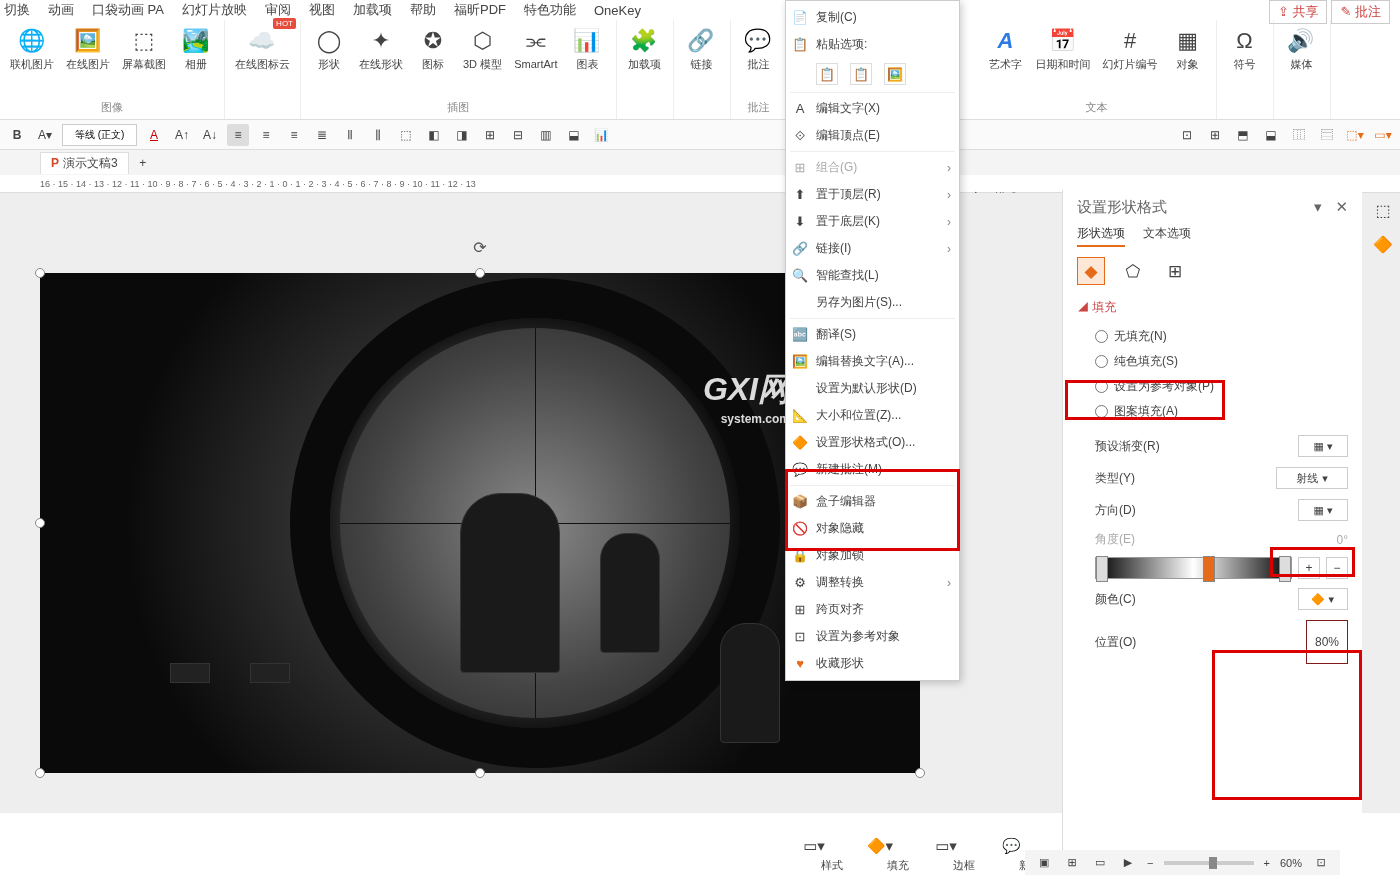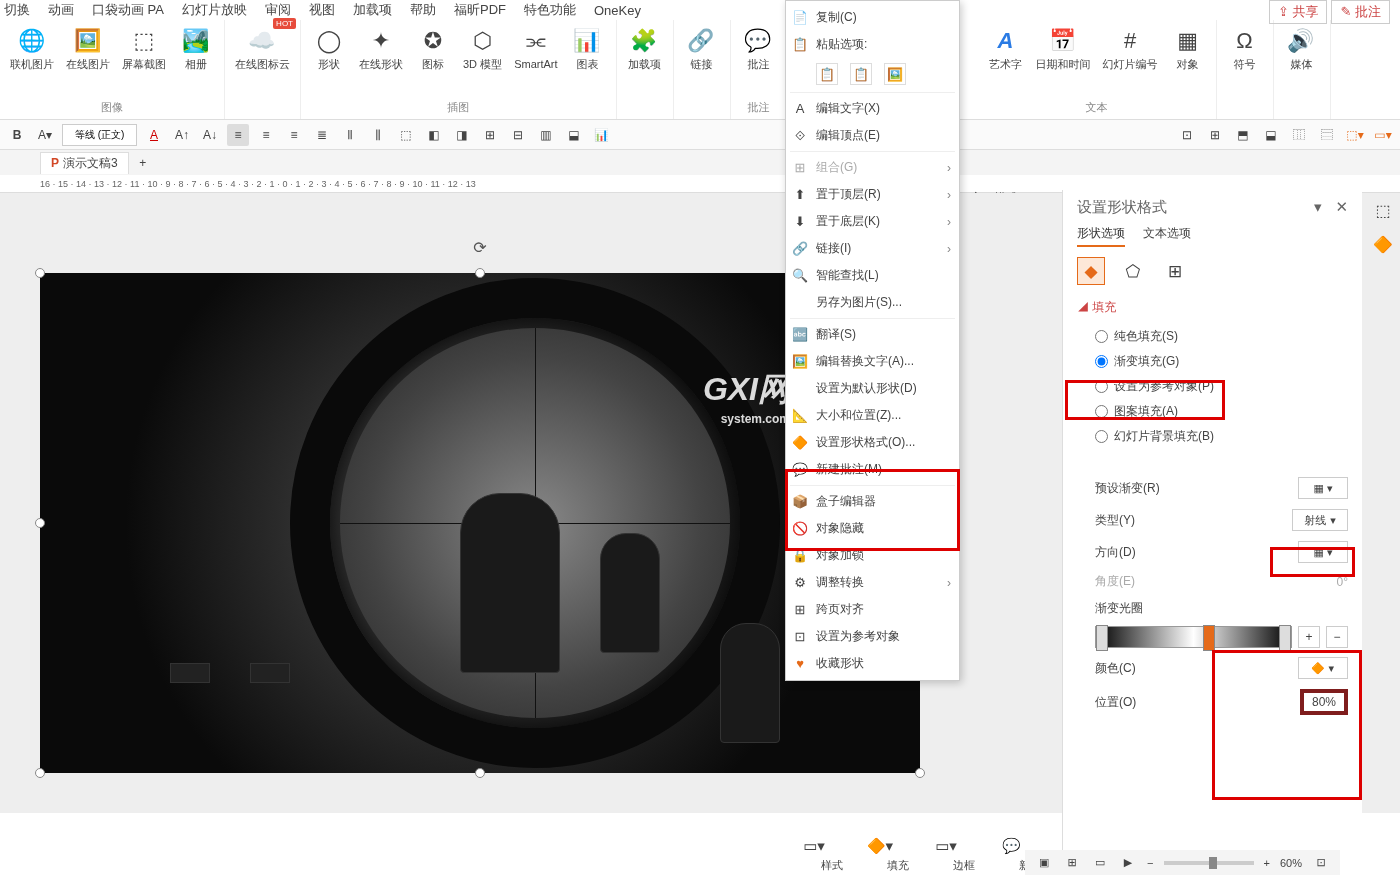--- a/index.html
+++ b/index.html
@@ -52,26 +52,26 @@
 .cm-paste-opts { display: flex; gap: 12px; padding: 5px 0 5px 30px; }
 .cm-paste-opts span { width: 22px; height: 22px; border: 1px solid #ddd; display: flex; align-items: center; justify-content: center; font-size: 13px; cursor: pointer; }
 .format-panel { position: absolute; right: 38px; top: 190px; width: 300px; background: #fff; border-left: 1px solid #ddd; padding: 8px 14px; height: 680px; overflow: hidden; }
 .fp-title { font-size: 15px; color: #666; margin-bottom: 8px; display: flex; justify-content: space-between; }
 .fp-tabs { display: flex; gap: 18px; font-size: 12px; margin-bottom: 10px; }
 .fp-tabs span { cursor: pointer; padding-bottom: 3px; }
 .fp-tabs .active { border-bottom: 2px solid #e56a19; color: #333; }
 .fp-icons { display: flex; gap: 14px; margin-bottom: 14px; }
 .fp-icon { width: 28px; height: 28px; border: 1px solid transparent; display: flex; align-items: center; justify-content: center; cursor: pointer; font-size: 17px; }
 .fp-icon.active { background: #fde8d8; border-color: #e56a19; }
-.fp-section { margin-bottom: 23px; }
+.fp-section { margin-bottom: 6px; }
 .fp-sec-head { font-size: 12px; color: #c44; cursor: pointer; margin-bottom: 8px; }
 .fp-radio { display: flex; align-items: center; gap: 6px; padding: 4px 0 4px 18px; font-size: 12px; cursor: pointer; }
 .fp-radio input { margin: 0; }
 .fp-row { display: flex; align-items: center; justify-content: space-between; padding: 5px 0 5px 18px; font-size: 12px; }
-.fp-dropdown { width: 56px; height: 22px; border: 1px solid #ccc; display: flex; align-items: center; justify-content: center; gap: 4px; cursor: pointer; font-size: 11px; }
+.fp-dropdown { width: 72px; height: 22px; border: 1px solid #ccc; display: flex; align-items: center; justify-content: center; gap: 4px; cursor: pointer; font-size: 11px; }
 .fp-dropdown-wide { width: 50px; }
 .grad-slider { height: 22px; background: linear-gradient(to right, #000 0%, #fff 50%, #000 100%); position: relative; margin: 4px 0; border: 1px solid #999; }
 .grad-stop { position: absolute; top: -2px; width: 12px; height: 26px; background: #ddd; border: 1px solid #888; }
 .grad-btns { display: flex; gap: 6px; margin-left: 6px; }
 .grad-btns span { width: 22px; height: 22px; border: 1px solid #ccc; display: flex; align-items: center; justify-content: center; cursor: pointer; }
 .red-highlight { position: absolute; border: 3px solid #d00; pointer-events: none; z-index: 60; }
 
 .bottom-toolbar { position: absolute; left: 785px; bottom: 2px; display: flex; gap: 8px; align-items: flex-end; }
 .bt-item { display: flex; flex-direction: column; align-items: center; gap: 2px; cursor: pointer; }
 .bt-icon { width: 26px; height: 20px; display: flex; align-items: center; justify-content: center; font-size: 15px; }
@@ -432,76 +432,69 @@
         <span>⬠</span>
       </div>
     <div class="fp-icon">
         <span>⊞</span>
       </div>
   </div>
   <div class="fp-section">
     <div class="fp-sec-head">◢ <span>填充</span></div>
     <label class="fp-radio">
         <input type="radio" name="fill" style="">
-        <span>纯色填充(S)</span>
+        <span>无填充(N)</span>
       </label>
     <label class="fp-radio">
-        <input type="radio" name="fill" checked="" style="">
-        <span>渐变填充(G)</span>
+        <input type="radio" name="fill" style="">
+        <span>纯色填充(S)</span>
       </label>
     <label class="fp-radio">
         <input type="radio" name="fill" style="">
         <span>设置为参考对象(P)</span>
       </label>
     <label class="fp-radio">
         <input type="radio" name="fill" style="">
         <span>图案填充(A)</span>
       </label>
-    <label class="fp-radio">
-        <input type="radio" name="fill" style="">
-        <span>幻灯片背景填充(B)</span>
-      </label>
   </div>
   <div class="fp-row">
       <span>预设渐变(R)</span>
       <div class="fp-dropdown fp-dropdown-wide">▦ ▾</div>
     </div>
   <div class="fp-row">
       <span>类型(Y)</span>
       <div class="fp-dropdown"><span>射线</span> ▾</div>
     </div>
   <div class="fp-row">
       <span>方向(D)</span>
       <div class="fp-dropdown fp-dropdown-wide">▦ ▾</div>
     </div>
   <div class="fp-row" style="color:#aaa">
       <span>角度(E)</span>
       <span>0°</span>
-    </div>
-  <div class="fp-row">
-      <span>渐变光圈</span>
     </div>
   <div style="display:flex;align-items:center;padding-left:18px">
     <div class="grad-slider" style="flex:1">
       <div class="grad-stop" style="left:0"></div>
         <div class="grad-stop" style="left:55%;background:#e56a19"></div>
         <div class="grad-stop" style="right:0"></div>
     </div>
     <div class="grad-btns">
         <span>+</span>
         <span>−</span>
       </div>
   </div>
   <div class="fp-row">
       <span>颜色(C)</span>
       <div class="fp-dropdown fp-dropdown-wide">🔶 ▾</div>
     </div>
   <div class="fp-row">
       <span>位置(O)</span>
-      <span style="border:4px solid #7f1d1d;padding:2px 8px">80%</span>
+      <span style="border:1px solid #7f1d1d;padding:14px 8px">80%</span>
     </div>
 </div>
 
 <div class="red-highlight" style="right:175px;top:380px;width:160px;height:40px"></div>
 <div class="red-highlight" style="right:45px;top:547px;width:85px;height:30px"></div>
 <div class="red-highlight" style="right:38px;top:650px;width:150px;height:150px"></div>
 
 <div class="side-tabs">
   <div class="side-tab">⬚</div>
   <div class="side-tab" style="color:#e56a19">🔶</div>

